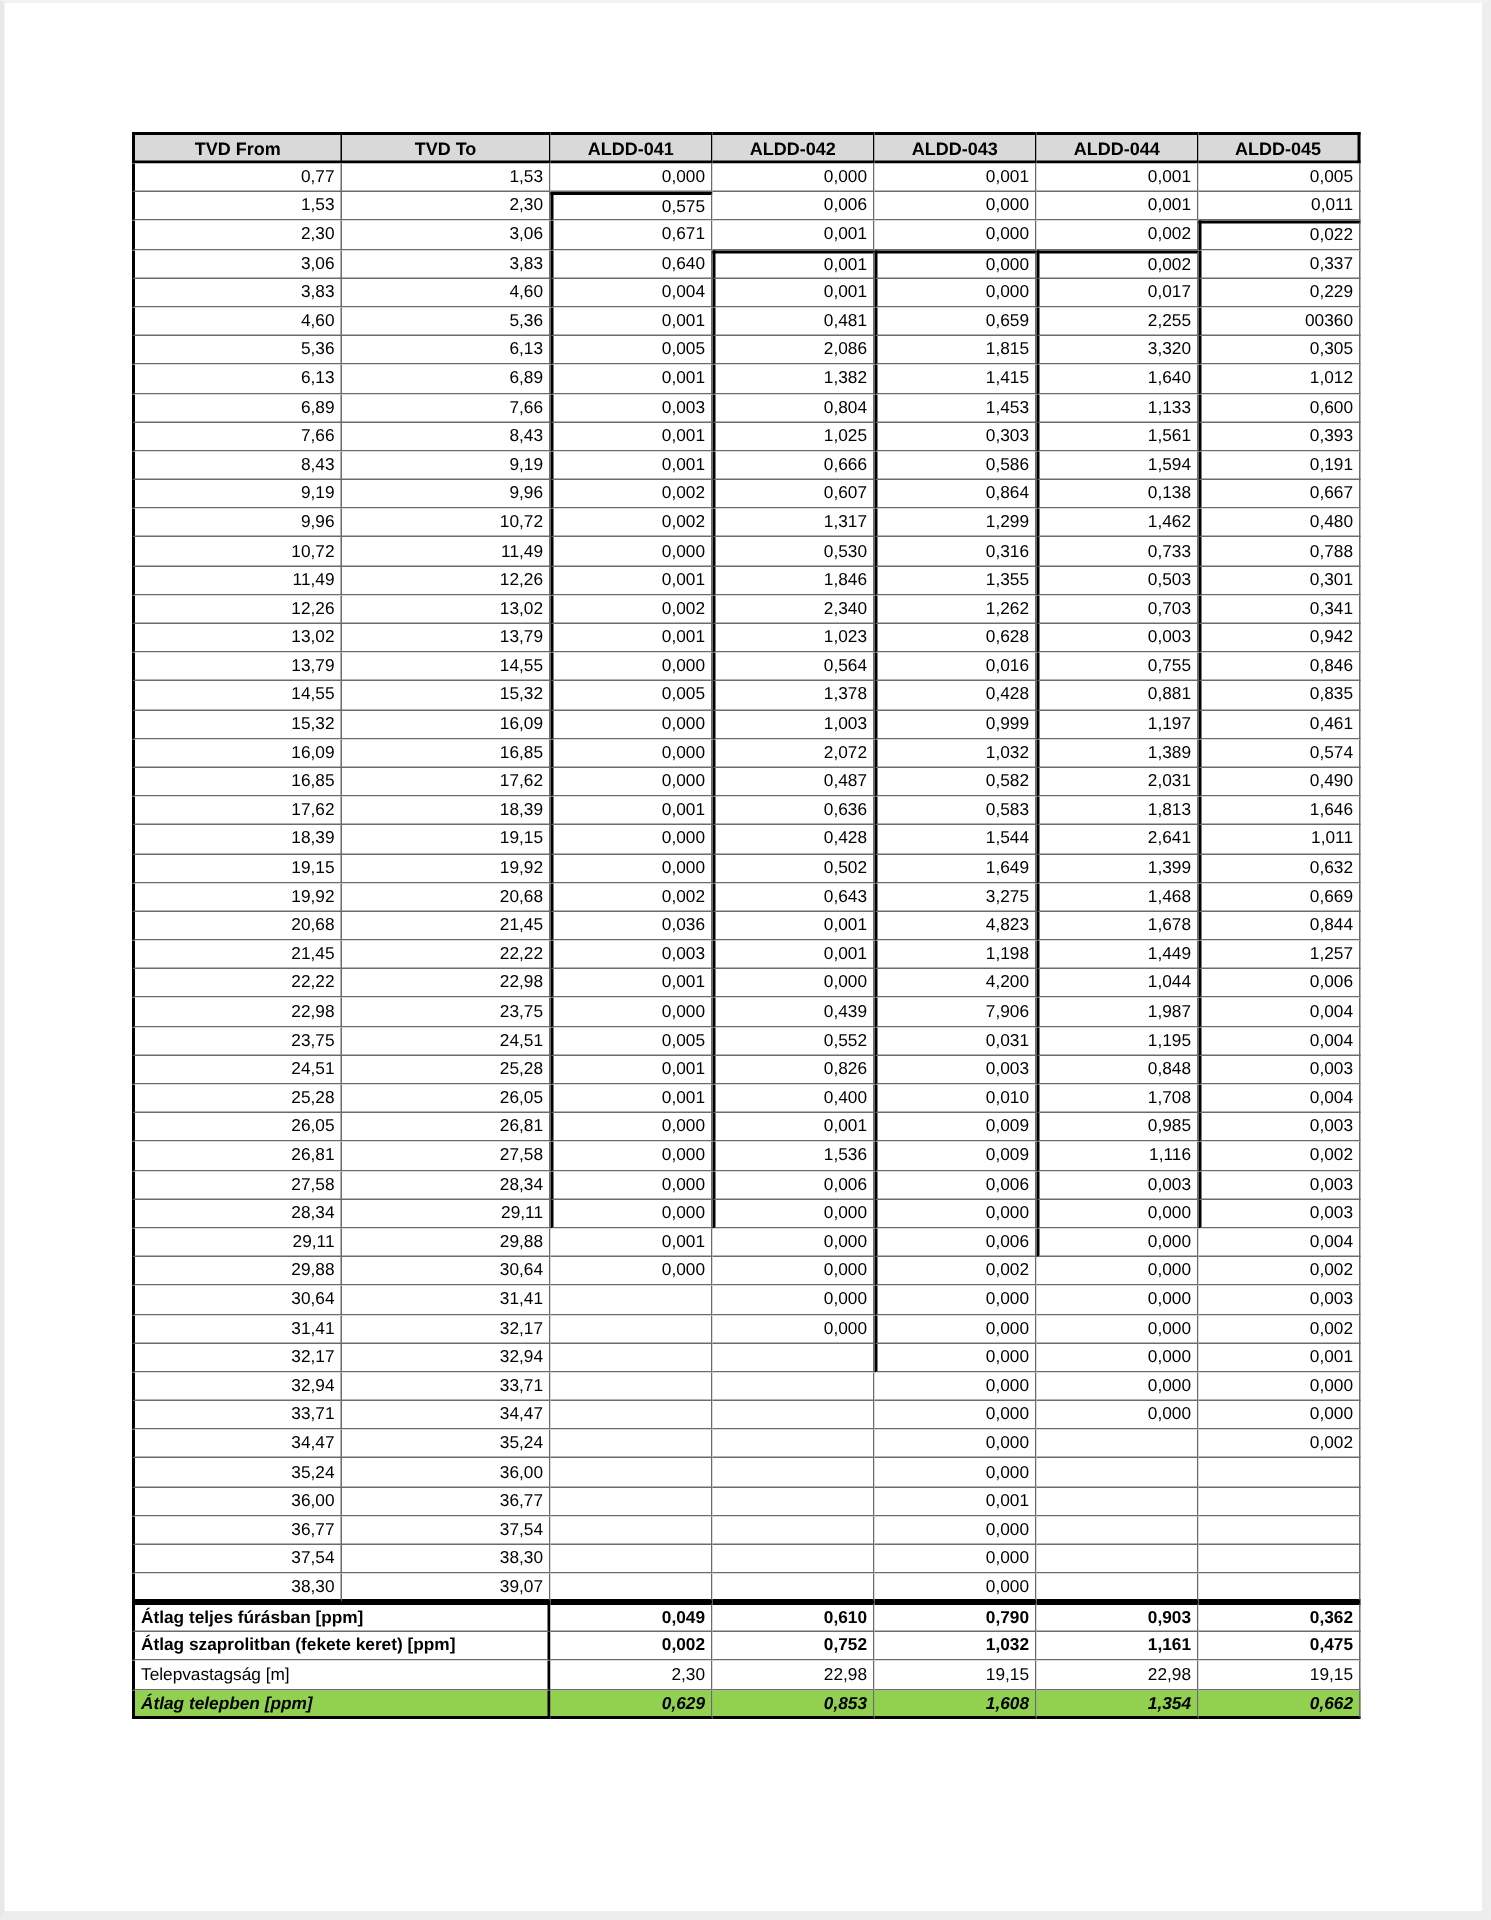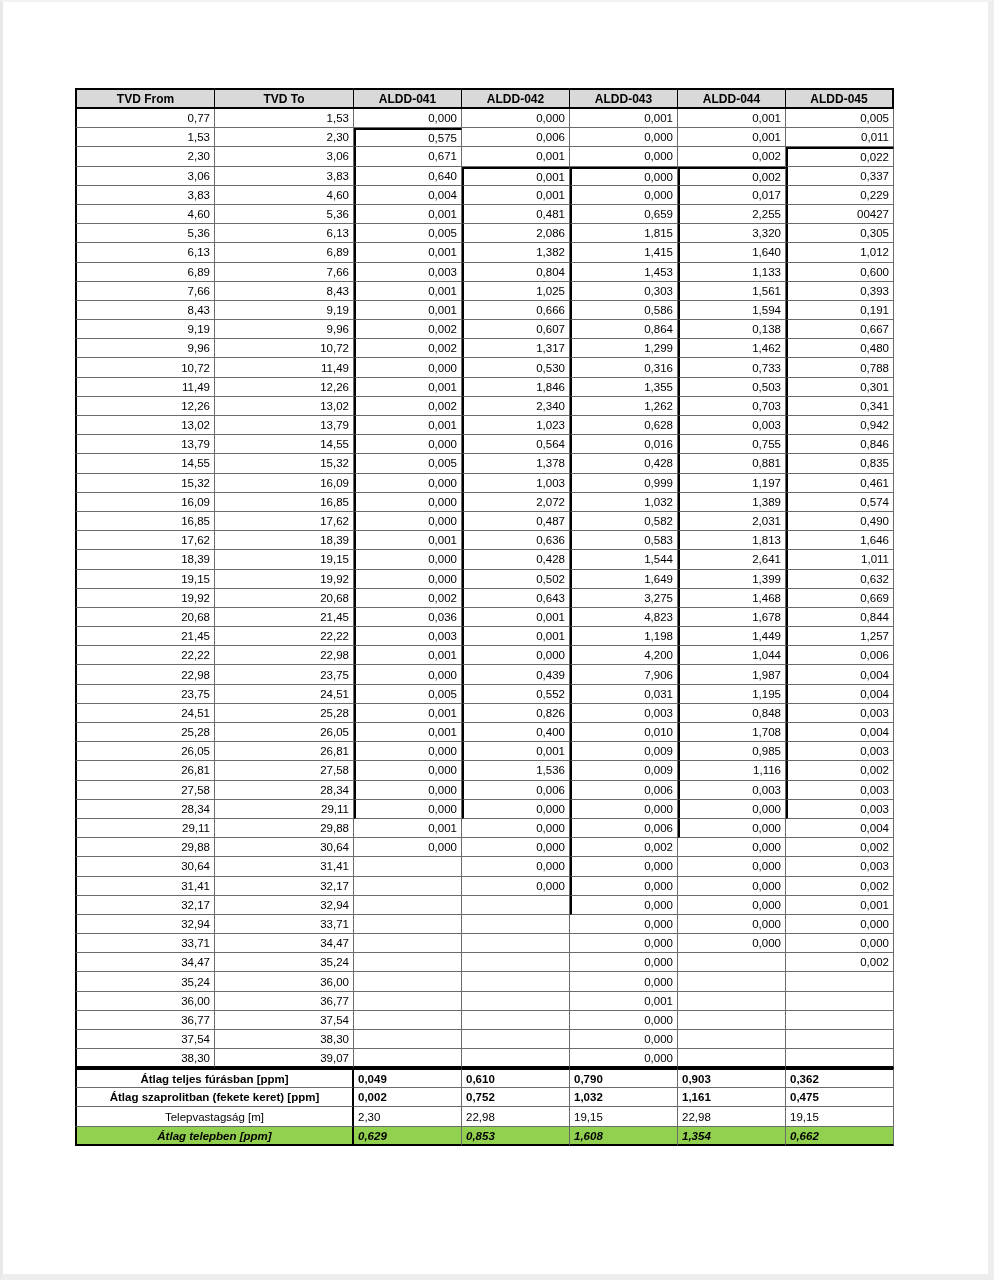--- a/index.html
+++ b/index.html
@@ -16,21 +16,21 @@
     background: #ffffff;
     overflow: hidden;
     box-sizing: border-box;
     border-left: 3px solid #e8e8e8;
     border-top: 2px solid #f2f2f2;
     border-right: 6px solid #eeeeee;
     border-bottom: 6px solid #ededed;
   }
   #sheet {
     position: absolute;
-    left: 72px;
+    left: 85px;
     top: 86px;
   }
   table.grid {
     border-collapse: separate;
     border-spacing: 0;
     table-layout: fixed;
     font-size: 11.5px;
     color: #000;
   }
   table.grid td, table.grid th {
@@ -77,24 +77,24 @@
   
   td.ft { border-top: 2.5px solid #000; }
   td.fb { border-bottom: 2.5px solid #000; }
   td.fl { border-left: 2.5px solid #000; }
   td.fr { border-right: 2.5px solid #000; }
 
   
   tr.sum td {
     height: 19.5px;
     font-weight: bold;
+    text-align: right;
+  }
+  tr.sum td.label {
     text-align: left;
-  }
-  tr.sum td.label {
-    text-align: center;
     border-right: 2px solid #000;
   }
   tr.sum td.label.thin { font-weight: normal; }
   tr.sum td.val.thin { font-weight: normal; }
   tr.sumtop td { border-top: 2px solid #000; }
   tr.sumlast td { border-bottom: 2px solid #000; font-style: italic; }
   tr.sumlast td.label, tr.sumlast td.val { background: #92d050; }
   tr.bodytop td { border-top: 2px solid #000; }
   tr.bodyend td { border-bottom: 2px solid #000; }
 </style>
@@ -170,21 +170,21 @@
             <td class="num fl fr">0,017</td>
             <td class="num last fl fr">0,229</td>
           </tr>
           <tr>
             <td class="from first">4,60</td>
             <td class="to">5,36</td>
             <td class="num fl fr">0,001</td>
             <td class="num hi fl fr">0,481</td>
             <td class="num hi fl fr">0,659</td>
             <td class="num hi fl fr">2,255</td>
-            <td class="num hi last fl fr">00427</td>
+            <td class="num hi last fl fr">00360</td>
           </tr>
           <tr>
             <td class="from first">5,36</td>
             <td class="to">6,13</td>
             <td class="num fl fr">0,005</td>
             <td class="num hi fl fr">2,086</td>
             <td class="num hi fl fr">1,815</td>
             <td class="num hi fl fr">3,320</td>
             <td class="num hi last fl fr">0,305</td>
           </tr>

